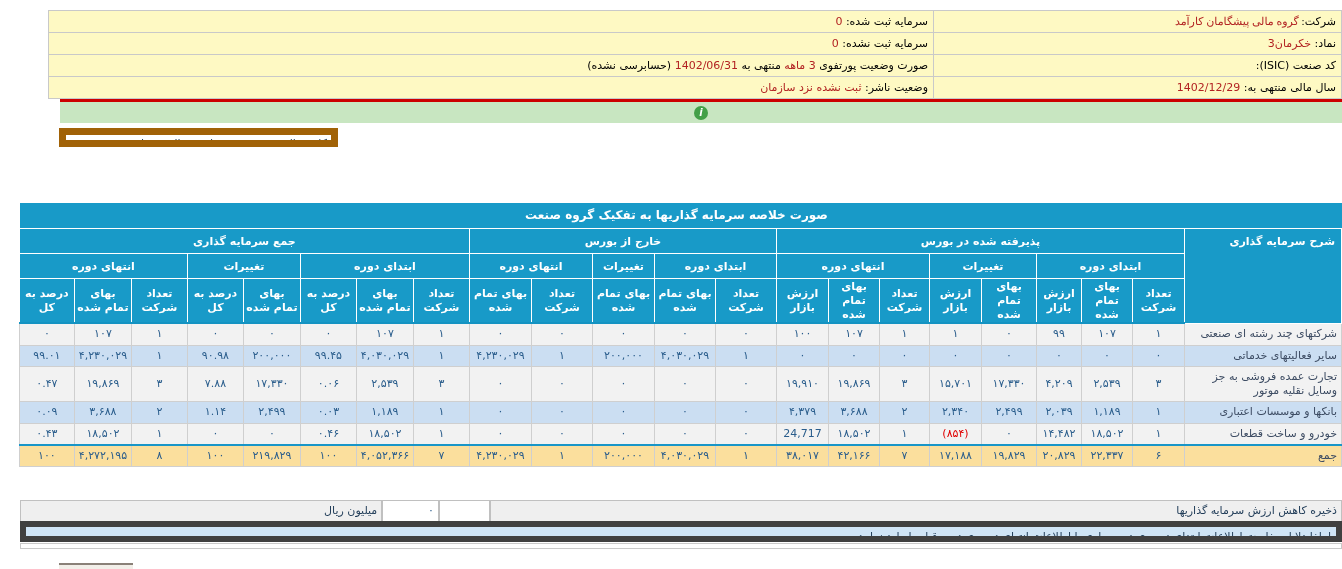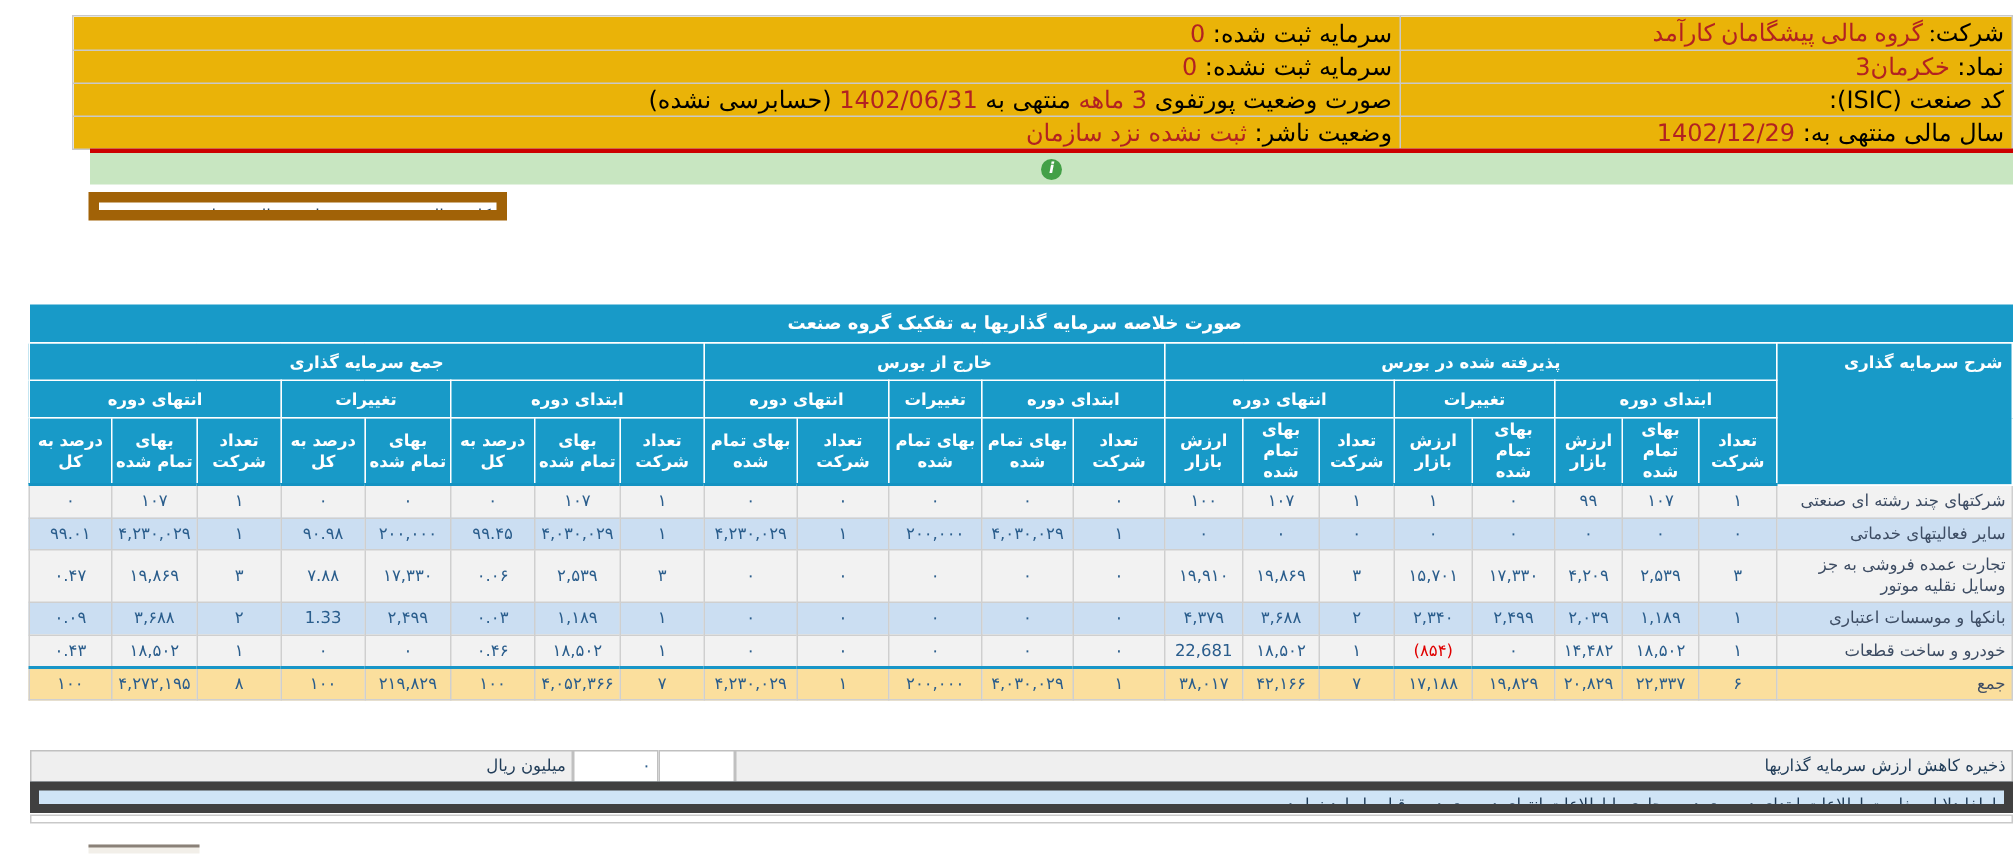--- a/index.html
+++ b/index.html
@@ -8,21 +8,21 @@
     width:1342px; height:569px; position:relative; overflow:hidden;
     background:#fff; font-family:"DejaVu Sans", sans-serif; direction:rtl;
   }
   
   .top-info {
     position:absolute; top:10px; right:0; width:1282px;
     border-collapse:collapse; table-layout:fixed;
   }
   .top-info td {
     border:1px solid #c9c9c9; height:22px; padding:1px 5px;
-    font-size:16px; color:#000; vertical-align:middle; background:#eab308;
+    font-size:11px; color:#000; vertical-align:middle; background:#fef9c3;
     white-space:nowrap; overflow:hidden;
   }
   .top-info .c-right { width:408px;font-family:Liberation Serif, serif; }
   .top-info .c-left  { width:885px; }
   .val { color:#b22222; }
   
   .notice {
     position:absolute; top:99px; right:0; width:1282px; height:24px;
     background:#c8e6c1; border-top:3px solid #cc0000;
     display:flex; align-items:center; justify-content:center; gap:5px;
@@ -310,35 +310,35 @@
         <td>۴,۳۷۹</td>
         <td>۰</td>
         <td>۰</td>
         <td>۰</td>
         <td>۰</td>
         <td>۰</td>
         <td>۱</td>
         <td>۱,۱۸۹</td>
         <td>۰.۰۳</td>
         <td>۲,۴۹۹</td>
-        <td>1.33</td>
+        <td>۱.۱۴</td>
         <td>۲</td>
         <td>۳,۶۸۸</td>
         <td>۰.۰۹</td>
       </tr>
       <tr class="r-odd">
         <td class="lbl">خودرو و ساخت قطعات</td>
         <td>۱</td>
         <td>۱۸,۵۰۲</td>
         <td>۱۴,۴۸۲</td>
         <td>۰</td>
         <td class="neg">(۸۵۴)</td>
         <td>۱</td>
         <td>۱۸,۵۰۲</td>
-        <td>22,681</td>
+        <td>24,717</td>
         <td>۰</td>
         <td>۰</td>
         <td>۰</td>
         <td>۰</td>
         <td>۰</td>
         <td>۱</td>
         <td>۱۸,۵۰۲</td>
         <td>۰.۴۶</td>
         <td>۰</td>
         <td>۰</td>

